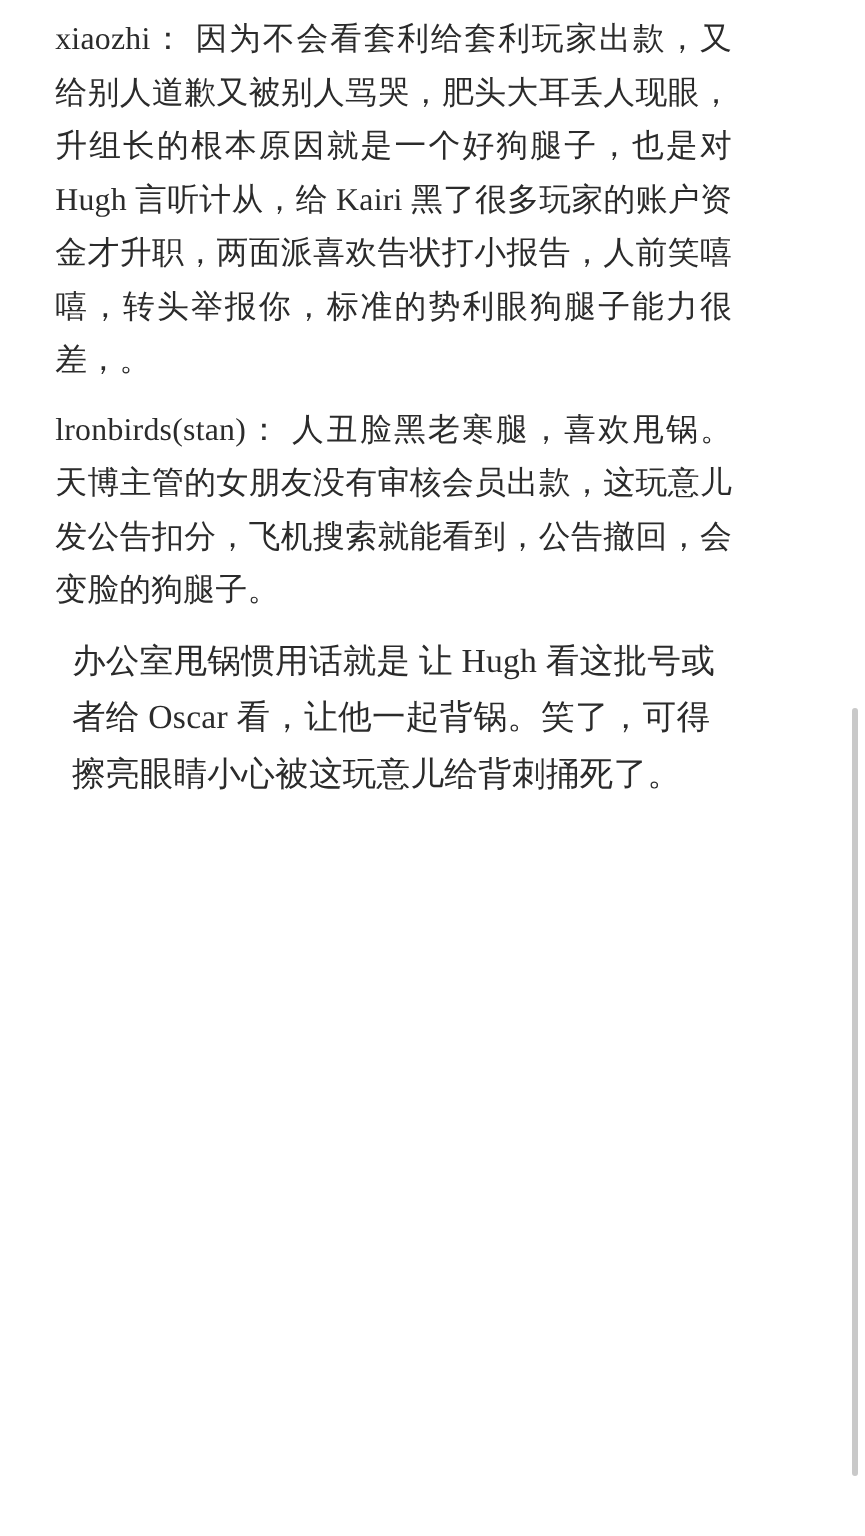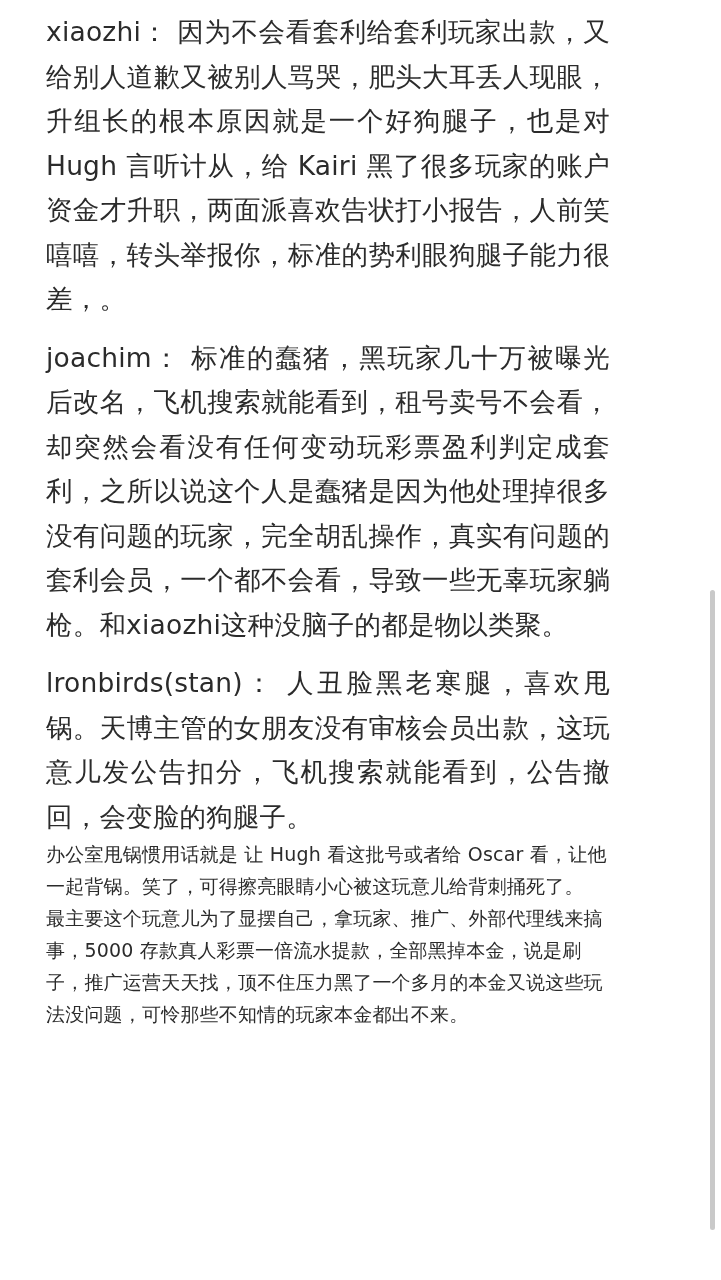--- a/index.html
+++ b/index.html
@@ -14,42 +14,43 @@
     color: #2b2b2b;
     overflow: hidden;
     position: relative;
   }
   .page {
     box-sizing: border-box;
     width: 660px;
     height: 1280px;
     padding: 10px 50px 0 46px;
     position: relative;
+    font-family: Liberation Serif, serif;
   }
   .block {
     font-size: 26.5px;
     line-height: 1.68;
     letter-spacing: 0.2px;
     text-align: justify;
     text-justify: inter-character;
     word-break: break-word;
     margin: 0;
   }
   .block + .block {
     margin-top: 14px;
   }
   .gap-large {
     margin-top: 34px;
   }
   .line {
-    font-size: 19px;
+    font-size: 28px;
     line-height: 1.68;
     letter-spacing: 0.2px;
     word-break: break-word;
-    margin: 0;
+    margin: 14px;
   }
   .scrollbar-track {
     position: absolute;
     right: 3px;
     top: 0;
     width: 5px;
     height: 1280px;
     background: transparent;
   }
   .scrollbar-thumb {
@@ -62,23 +63,21 @@
     background: #c9c9c9;
   }
 </style>
 </head>
 <body>
 
 <div class="page">
 
   <p class="block">xiaozhi： 因为不会看套利给套利玩家出款，又给别人道歉又被别人骂哭，肥头大耳丢人现眼，升组长的根本原因就是一个好狗腿子，也是对 Hugh 言听计从，给 Kairi 黑了很多玩家的账户资金才升职，两面派喜欢告状打小报告，人前笑嘻嘻，转头举报你，标准的势利眼狗腿子能力很差，。</p>
 
-  <p class="block gap-large">joachim： 标准的蠢猪，黑玩家几十万被曝光后改名，飞机搜索就能看到，租号卖号不会看，却突然会看没有任何变动玩彩票盈利判定成套利，之所以说这个人是蠢猪是因为他处理掉很多没有问题的玩家，完全胡乱操作，真实有问题的套利会员，一个都不会看，导致一些无辜玩家躺枪。和xiaozhi这种没脑子的都是物以类聚。</p>
 
   <p class="block gap-large">lronbirds(stan)： 人丑脸黑老寒腿，喜欢甩锅。天博主管的女朋友没有审核会员出款，这玩意儿发公告扣分，飞机搜索就能看到，公告撤回，会变脸的狗腿子。</p>
   <p class="line">办公室甩锅惯用话就是 让 Hugh 看这批号或者给 Oscar 看，让他一起背锅。笑了，可得擦亮眼睛小心被这玩意儿给背刺捅死了。</p>
-  <p class="line">最主要这个玩意儿为了显摆自己，拿玩家、推广、外部代理线来搞事，5000 存款真人彩票一倍流水提款，全部黑掉本金，说是刷子，推广运营天天找，顶不住压力黑了一个多月的本金又说这些玩法没问题，可怜那些不知情的玩家本金都出不来。</p>
 
 </div>
 
 <div class="scrollbar-track">
   <div class="scrollbar-thumb"></div>
 </div>
 
 </body></html>

